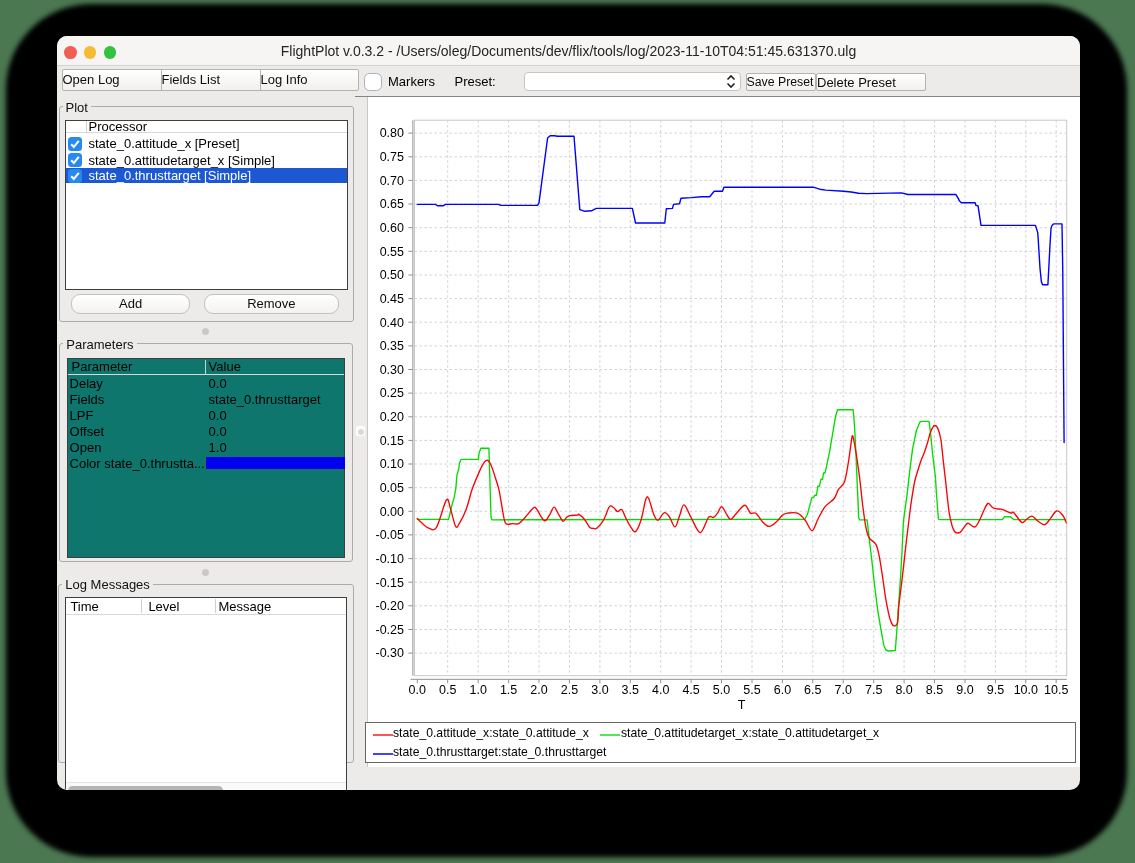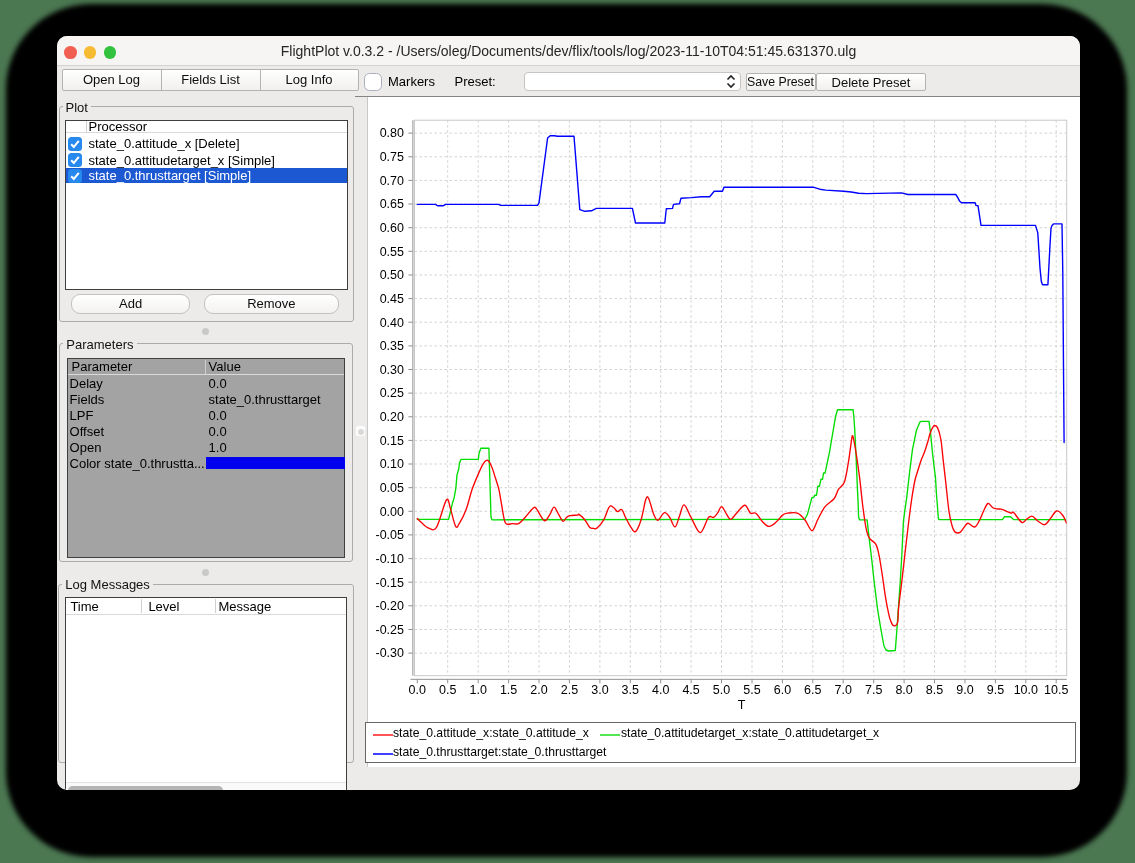--- a/index.html
+++ b/index.html
@@ -2,21 +2,21 @@
 <html><head><meta charset="utf-8">
 <style>
 *{margin:0;padding:0;box-sizing:border-box}
 html,body{width:1135px;height:863px;overflow:hidden}
 body{background:#4b7751;font-family:"Liberation Sans",sans-serif;position:relative}
 #shadow{position:absolute;left:6px;top:4px;width:1121px;height:853px;background:#000;border-radius:85px;filter:blur(2.5px)}
 #win{position:absolute;left:57px;top:36px;width:1023px;height:754px;background:#ecebe9;border-radius:10px;overflow:hidden}
 #titlebar{position:absolute;left:0;top:0;width:100%;height:30px;background:#f6f5f3;border-bottom:1px solid #d4d3d1}
 .tl{position:absolute;top:10.3px;width:12.6px;height:12.6px;border-radius:50%}
 #title{position:absolute;left:0;top:0;width:100%;height:30px;line-height:31px;text-align:center;font-size:14px;font-weight:normal;color:#252525}
-.btn{position:absolute;background:linear-gradient(#ffffff,#f1f0ee);border:1px solid #b4b3b1;font-size:13px;color:#0d0d0d;text-align:center;white-space:nowrap}
+.btn{position:absolute;background:linear-gradient(#ffffff,#f1f0ee);border:1px solid #b4b3b1;font-size:13px;color:#0d0d0d;text-align:left;white-space:nowrap}
 .tbtn{top:33px;height:22px;line-height:20px;border-radius:2px}
 #sep{position:absolute;left:298px;top:60px;width:725px;height:1px;background:#848484}
 .group{position:absolute;border:1px solid #ababab;border-radius:3px}
 .glabel{position:absolute;top:-7.5px;left:3px;background:#ecebe9;padding:0 3px;font-size:13px;color:#111}
 .hdrline{position:absolute;left:0;width:100%;height:1px;background:#d9d9d9}
 .cell{position:absolute;font-size:13px;color:#000;white-space:nowrap}
 .chk{position:absolute;width:14px;height:14px;background:#2788ee;border-radius:3.5px}
 .chk svg{position:absolute;left:0;top:0}
 .dot{position:absolute;width:7px;height:7px;border-radius:50%;background:#c9c9c9}
 .rbtn{position:absolute;top:257.5px;height:20px;background:linear-gradient(#ffffff,#f3f2f0);border:1px solid #c3c2c0;border-radius:9px;font-size:13px;text-align:center;line-height:18px;color:#0d0d0d}
@@ -50,21 +50,21 @@
   </div>
   <div style="position:absolute;left:8px;top:83.6px;width:282.6px;height:170px;background:#fff;border:1px solid #3f3f3f;overflow:hidden">
     <div class="cell" style="left:22.5px;top:-1.5px">Processor</div>
     <div style="position:absolute;left:19.6px;top:0;width:1px;height:12px;background:#cfcfcf"></div>
     <div class="hdrline" style="top:11.8px"></div>
     <div class="chk" style="left:1.5px;top:16.6px">
         <svg width="14" height="14" viewBox="0 0 14 14">
           <path d="M3.2 7.2 L5.8 10 L10.8 3.8" stroke="#fff" stroke-width="2" fill="none"></path>
         </svg>
       </div>
-    <div class="cell" style="left:22.5px;top:15.8px">state_0.attitude_x [Delete]</div>
+    <div class="cell" style="left:22.5px;top:15.8px">state_0.attitude_x [Preset]</div>
     <div class="chk" style="left:1.5px;top:32.9px">
         <svg width="14" height="14" viewBox="0 0 14 14">
           <path d="M3.2 7.2 L5.8 10 L10.8 3.8" stroke="#fff" stroke-width="2" fill="none"></path>
         </svg>
       </div>
     <div class="cell" style="left:22.5px;top:32.1px">state_0.attitudetarget_x [Simple]</div>
     <div style="position:absolute;left:0;top:47.7px;width:281px;height:14.5px;background:#1c58d2"></div>
     <div class="chk" style="left:1.5px;top:48.2px">
         <svg width="14" height="14" viewBox="0 0 14 14">
           <path d="M3.2 7.2 L5.8 10 L10.8 3.8" stroke="#fff" stroke-width="2" fill="none"></path>
@@ -72,21 +72,21 @@
       </div>
     <div class="cell" style="left:22.5px;top:47.4px;color:#fff">state_0.thrusttarget [Simple]</div>
   </div>
   <div class="rbtn" style="left:14.2px;width:119px">Add</div>
   <div class="rbtn" style="left:146.6px;width:135.5px">Remove</div>
   <div class="dot" style="left:145px;top:292px"></div>
 
   <div class="group" style="left:2.3px;top:307px;width:294px;height:219px">
     <span class="glabel">Parameters</span>
   </div>
-  <div style="position:absolute;left:9.6px;top:321.5px;width:278px;height:200px;background:#a3a3a3;border:1px solid #3f3f3f">
+  <div style="position:absolute;left:9.6px;top:321.5px;width:278px;height:200px;background:#0f766e;border:1px solid #3f3f3f">
     <div class="cell" style="left:4px;top:0.5px">Parameter</div>
     <div class="cell" style="left:141px;top:0.5px">Value</div>
     <div style="position:absolute;left:137.5px;top:1px;width:1px;height:14px;background:#cfcfcf"></div>
     <div class="hdrline" style="top:15px"></div>
     <div class="cell" style="left:2px;top:17.5px">Delay</div>
       <div class="cell" style="left:141px;top:17.5px">0.0</div>
     <div class="cell" style="left:2px;top:33.5px">Fields</div>
       <div class="cell" style="left:141px;top:33.5px">state_0.thrusttarget</div>
     <div class="cell" style="left:2px;top:49.5px">LPF</div>
       <div class="cell" style="left:141px;top:49.5px">0.0</div>

